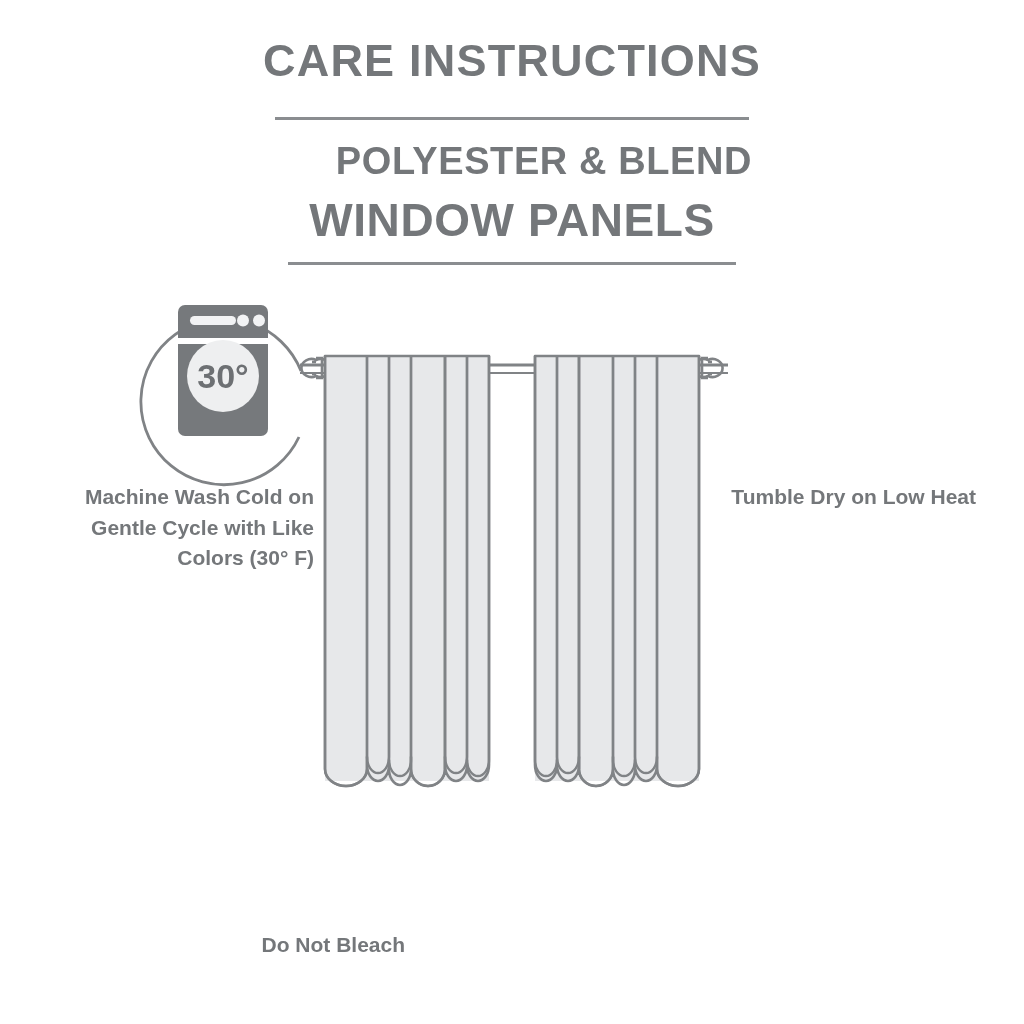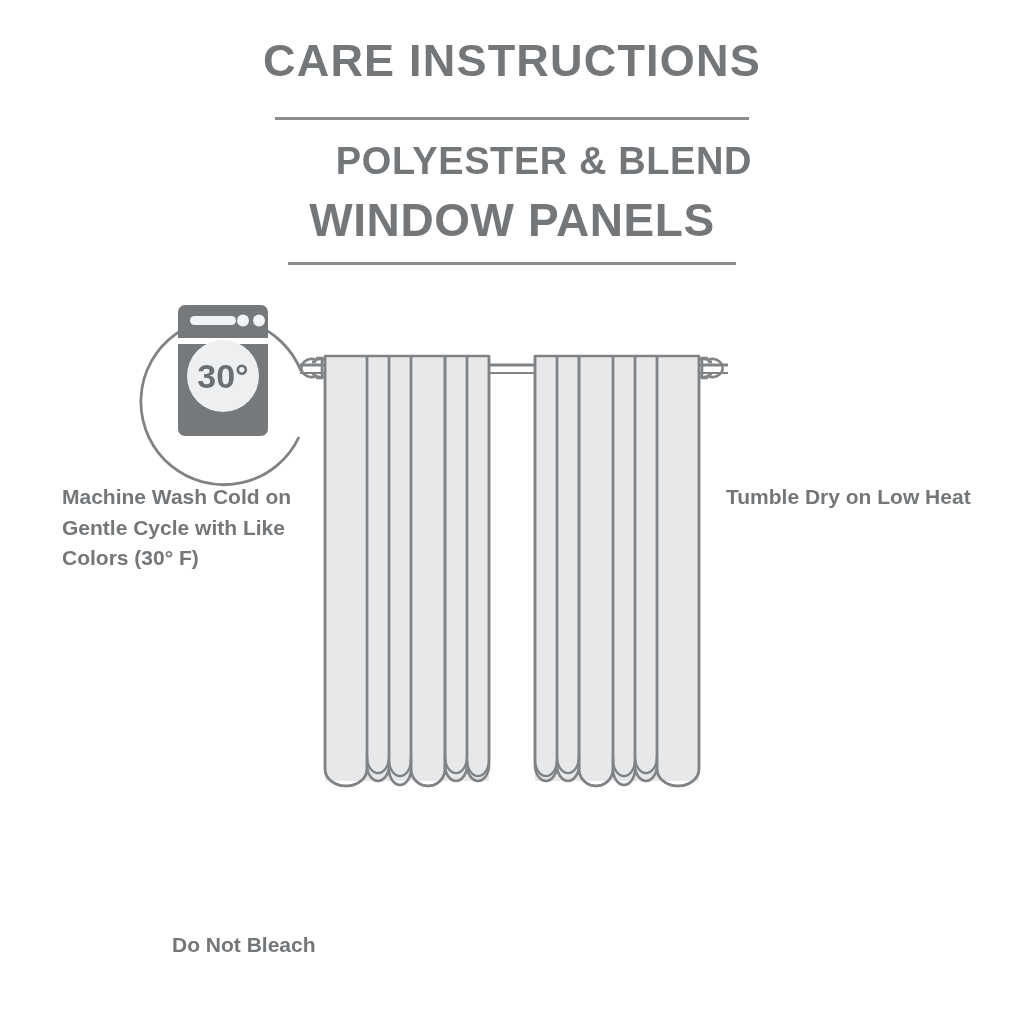--- a/index.html
+++ b/index.html
@@ -85,25 +85,25 @@
     height: 1024px;
   }
 
   
   .label {
     position: absolute;
     font-size: 21px;
     font-weight: bold;
     color: #74777a;
     line-height: 1.46;
-    text-align: left;
+    text-align: right;
   }
   #label-wash  { left: 62px;  top: 482px; width: 252px; }
-  #label-dry   { left: 726px; top: 482px; width: 250px; text-align: left; }
-  #label-bleach{ left: 172px; top: 930px; width: 250px; }
+  #label-dry   { left: 726px; top: 482px; width: 250px; text-align: right; }
+  #label-bleach{ left: 155px; top: 930px; width: 250px; }
   #label-iron  { left: 545px; top: 930px; width: 400px; }
 </style>
 </head>
 <body>
 
 <div id="page">
 
   
   <div id="header">
     <div id="main-title">CARE INSTRUCTIONS</div>

